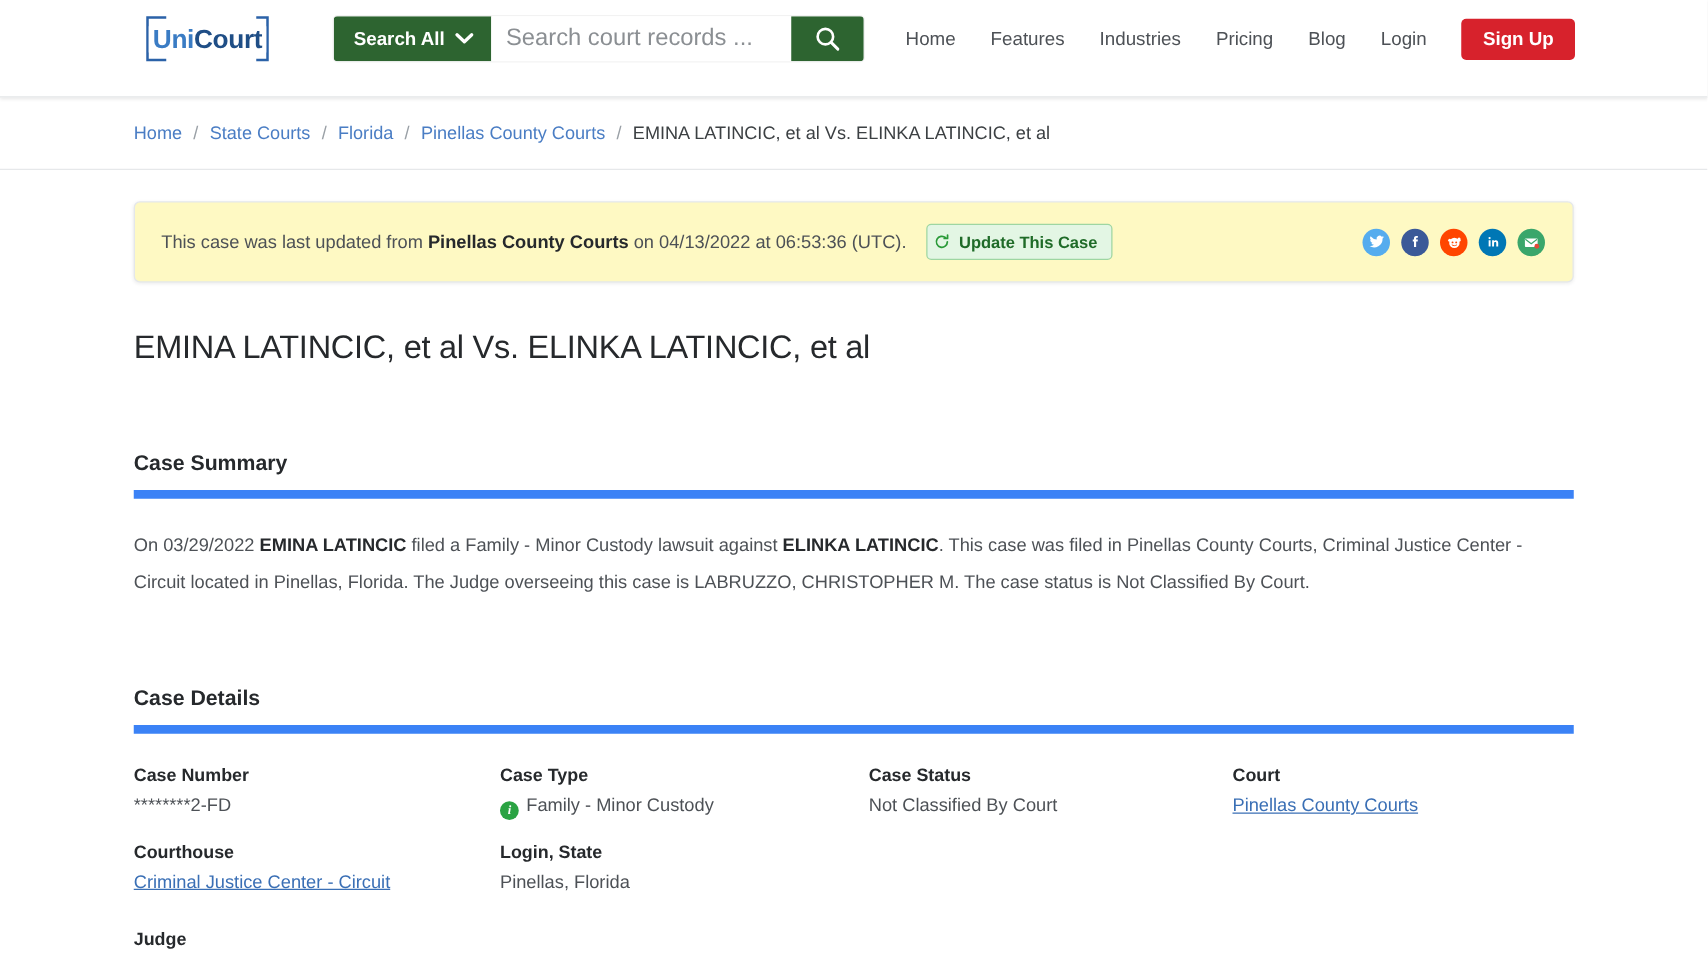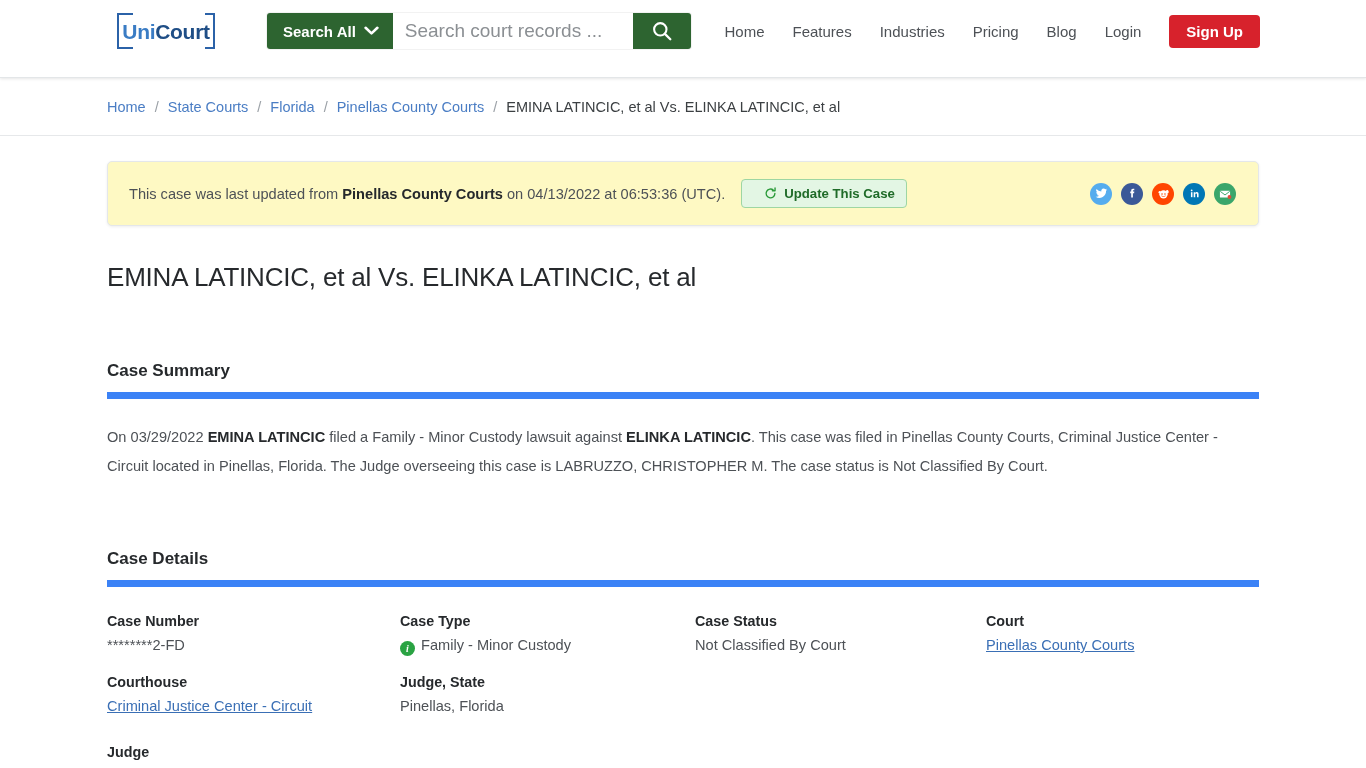--- a/index.html
+++ b/index.html
@@ -184,21 +184,21 @@
   }
   .update-text b { color: #26292c; }
   .update-btn {
     margin-left: 16px;
     background: #e3f6e4;
     border: 1px solid #9ed6a2;
     border-radius: 4px;
     color: #1f6b28;
     font-size: 13.2px;
     font-weight: bold;
-    padding: 6px 11px 6px 22px;
+    padding: 6px 11px 6px 5px;
     display: inline-flex;
     align-items: center;
     gap: 7px;
     cursor: pointer;
     font-family: "Liberation Sans", sans-serif;
     white-space: nowrap;
   }
   .share-row {
     position: absolute;
     right: 22px;
@@ -427,21 +427,21 @@
       <div class="detail-label">Court</div>
       <div class="detail-value"><a>Pinellas County Courts</a></div>
     </div>
 
     <div>
       <div class="detail-label">Courthouse</div>
       <div class="detail-value"><a>Criminal Justice Center - Circuit</a></div>
     </div>
 
     <div>
-      <div class="detail-label">Judge, State</div>
+      <div class="detail-label">Login, State</div>
       <div class="detail-value">Pinellas, Florida</div>
     </div>
 
     <div></div>
   </div>
 
 
   <div class="sub-label">Judge</div>
 
 </main>

